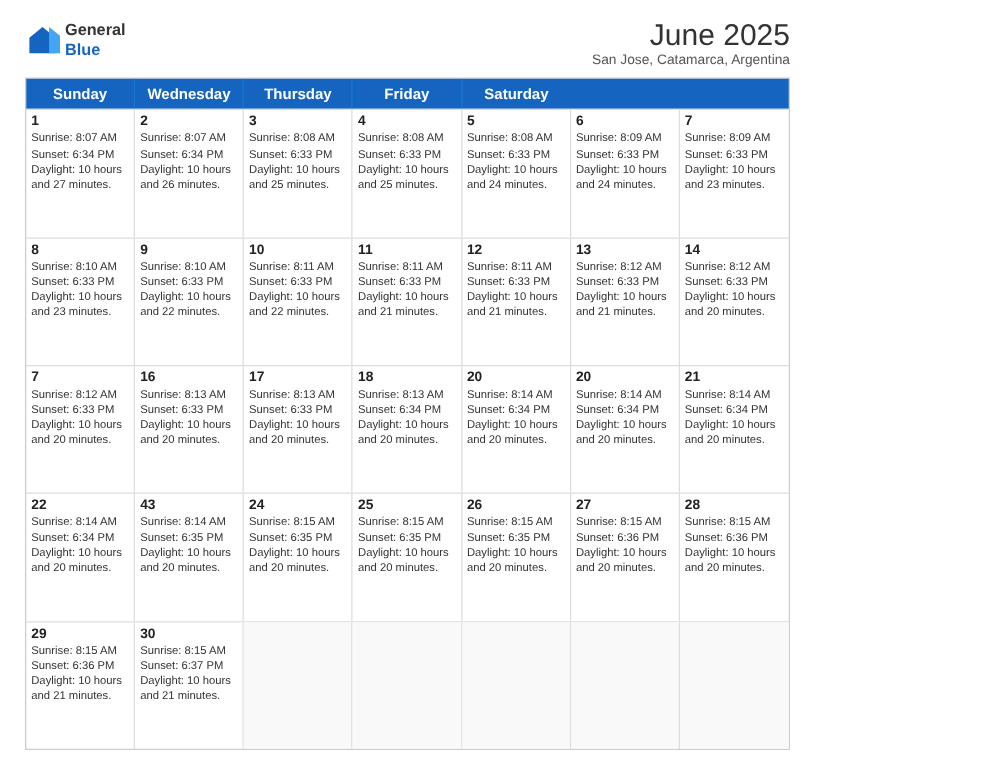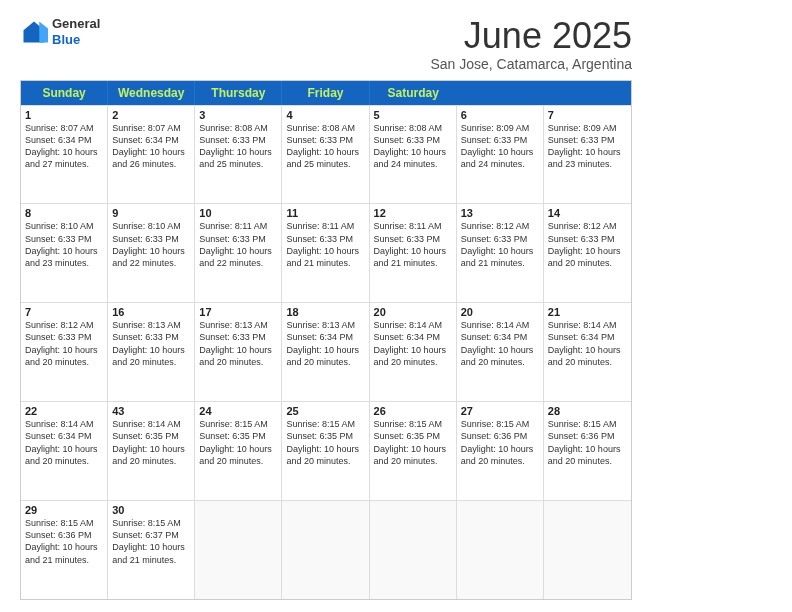--- a/index.html
+++ b/index.html
@@ -36,42 +36,42 @@
     .logo-general { color: #333; }
     .logo-blue { color: #1565c0; }
     .logo-icon {
       width: 28px;
       height: 28px;
     }
     .title-block {
       text-align: right;
     }
     .main-title {
-      font-size: 36px;
+      font-size: 24px;
       font-weight: normal;
       color: #333;
       line-height: 1.1;
     }
     .subtitle {
-      font-size: 14px;
+      font-size: 11px;
       color: #555;
     }
     .calendar {
       flex: 1;
       display: flex;
       flex-direction: column;
       border: 1px solid #ccc;
     }
     .cal-header-row {
       display: grid;
       grid-template-columns: repeat(7, 1fr);
       background: #1565c0;
     }
     .cal-header-cell {
-      color: #bef264;
+      color: #ffffff;
       font-size: 12px;
       font-weight: bold;
       text-align: center;
       padding: 5px 2px;
       border-right: 1px solid #1976d2;
     }
     .cal-header-cell:last-child { border-right: none; }
     .cal-body {
       flex: 1;
       display: flex;

